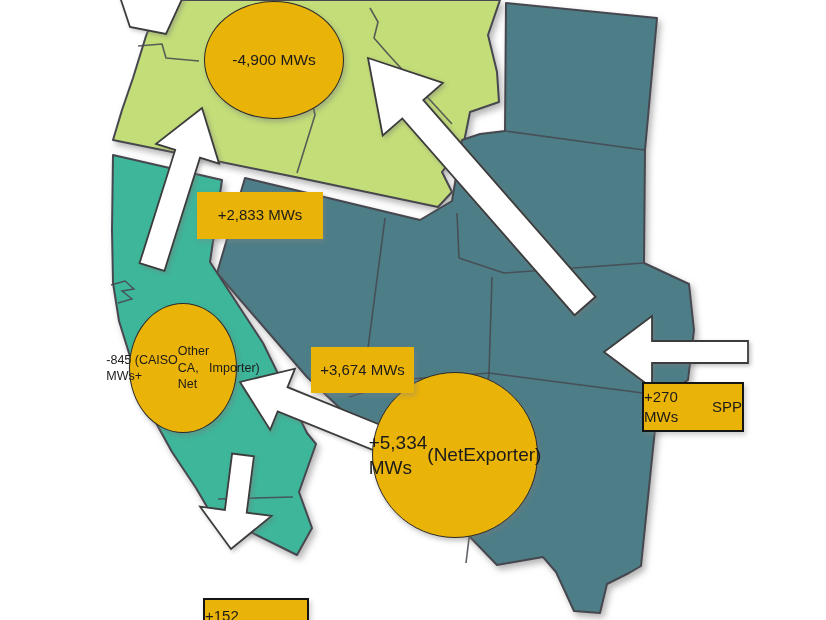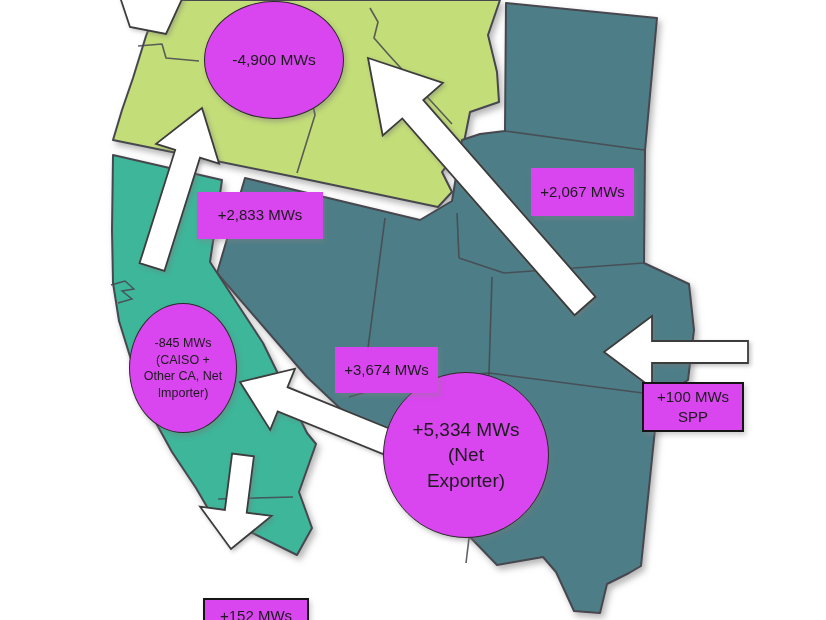--- a/index.html
+++ b/index.html
@@ -12,23 +12,23 @@
     stroke-width:2; stroke-linejoin:round;
     filter:drop-shadow(3px 4px 3px rgba(110,110,110,0.5));
   }
   .stateline { fill:none; stroke-width:1.6; opacity:0.85; stroke-linejoin:round; }
   .coastline { fill:none; stroke-width:1.4; opacity:0.9; }
   .arrow {
     stroke-width:1.8; stroke-linejoin:miter;
     filter:drop-shadow(2px 2px 2px rgba(120,120,120,0.45));
   }
   .badge {
-    position:absolute; background:#d946ef; color:#1b1b1b;
-    display:flex; flex-direction:column; align-items:center; justify-content:center;
-    text-align:right; box-sizing:border-box;
+    position:absolute; background:#eab308; color:#1b1b1b;
+    display:flex; align-items:center; justify-content:center;
+    text-align:left; box-sizing:border-box;
   }
   .circle {
     border-radius:50%; border:1.5px solid #2a2a2a;
     box-shadow:2px 3px 5px rgba(120,120,120,0.45);
   }
   .box { box-shadow:2px 3px 5px rgba(130,130,130,0.4); font-size:15px; line-height:1.35; }
   .box.bordered { border:2px solid #151515; }
   .badge-nw  { font-size:15.5px; line-height:1.4; }
   .badge-ca  { font-size:12.5px; line-height:1.32; }
   .badge-int { font-size:19px;  line-height:1.32; }
@@ -83,40 +83,37 @@
     <div>-4,900 MWs</div>
   </div>
 
   <div class="badge circle badge-ca" style="left:129px; top:303px; width:108px; height:130px;">
     <div>-845 MWs</div>
     <div>(CAISO +</div>
     <div>Other CA, Net</div>
     <div>Importer)</div>
   </div>
 
-  <div class="badge circle badge-int" style="left:383px; top:372px; width:166px; height:166px;">
+  <div class="badge circle badge-int" style="left:372px; top:372px; width:166px; height:166px;">
     <div>+5,334 MWs</div>
     <div>(Net</div>
     <div>Exporter)</div>
   </div>
 
   <div class="badge box" style="left:197px; top:192px; width:126px; height:47px;">
     <div>+2,833 MWs</div>
   </div>
 
-  <div class="badge box" style="left:531px; top:168px; width:103px; height:48px;">
-    <div>+2,067 MWs</div>
-  </div>
 
-  <div class="badge box" style="left:311px; top:347px; width:103px; height:46px;margin-left:24px;">
+  <div class="badge box" style="left:311px; top:347px; width:103px; height:46px;">
     <div>+3,674 MWs</div>
   </div>
 
   <div class="badge box bordered" style="left:642px; top:382px; width:102px; height:50px;">
-    <div>+100 MWs</div>
+    <div>+270 MWs</div>
     <div>SPP</div>
   </div>
 
   <div class="badge box bordered" style="left:203px; top:598px; width:106px; height:57px;text-decoration:underline;">
     <div>+152 MWs</div>
     <div>CEN</div>
   </div>
 
 </div>
 

